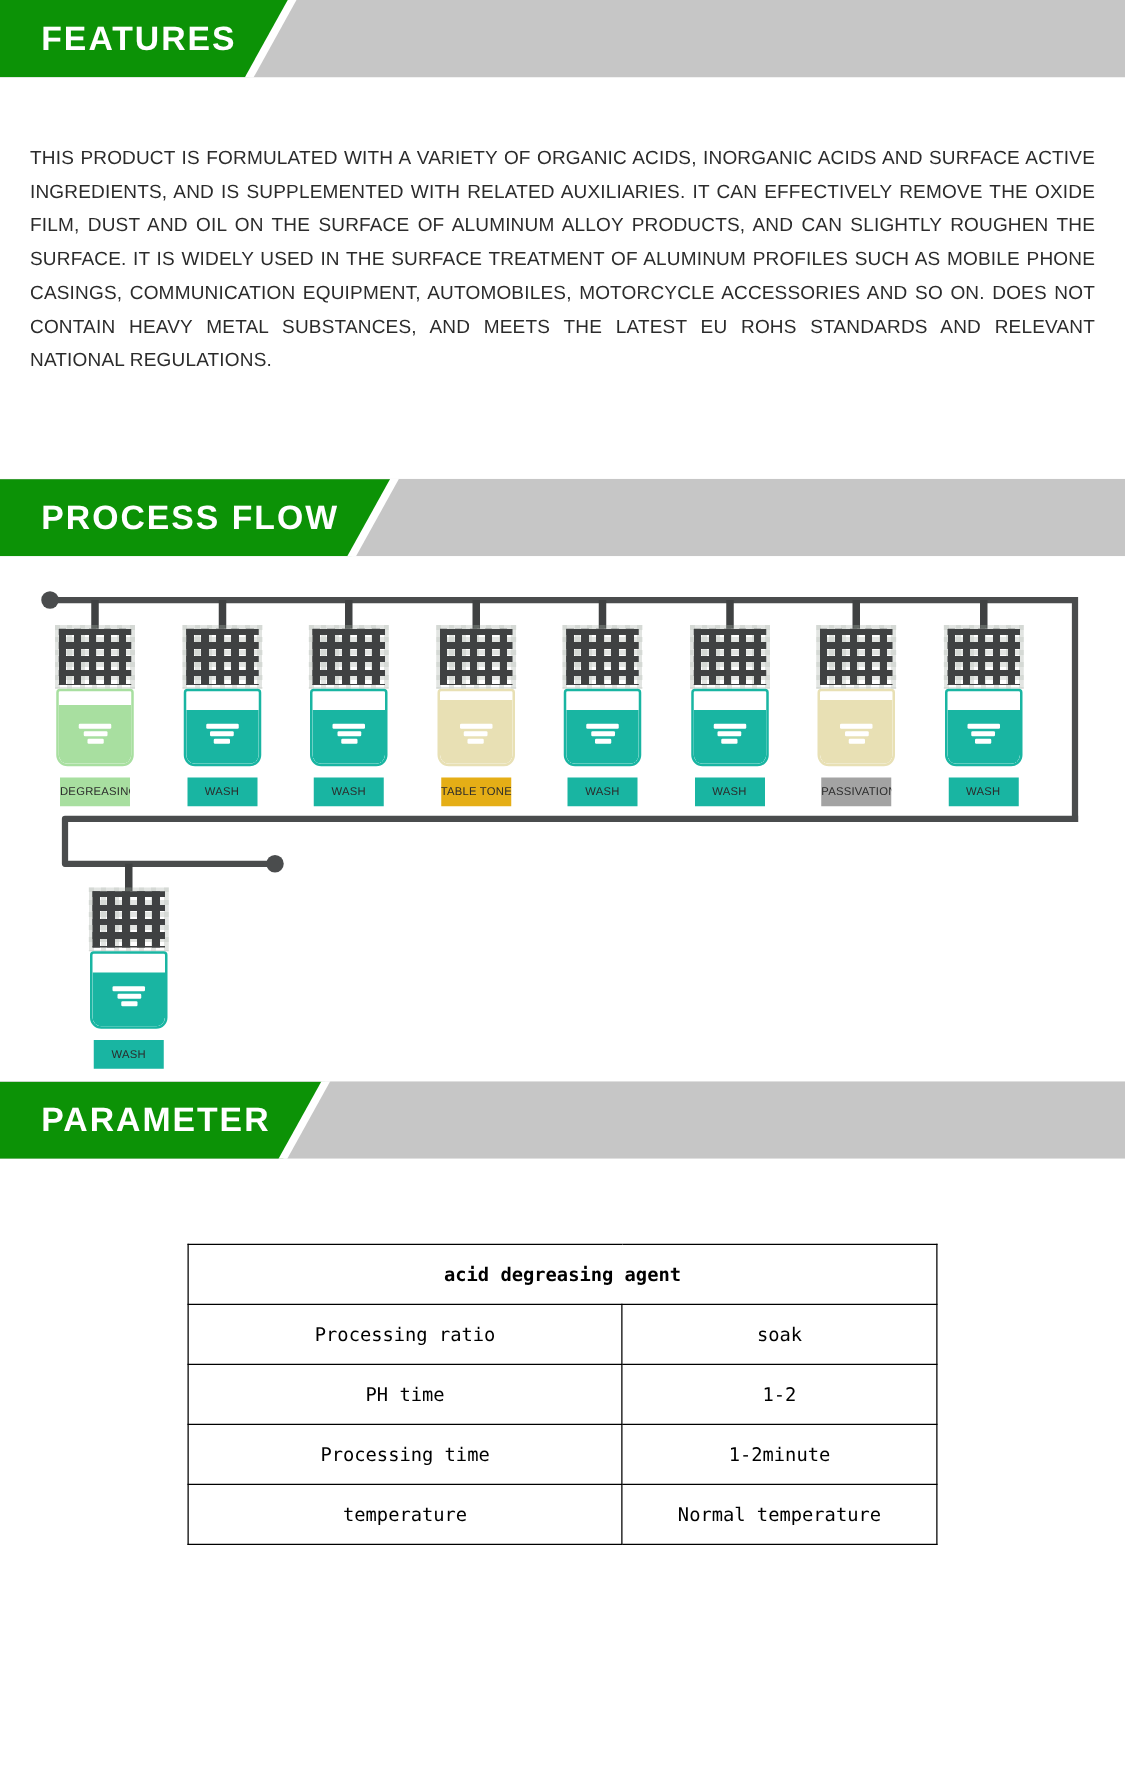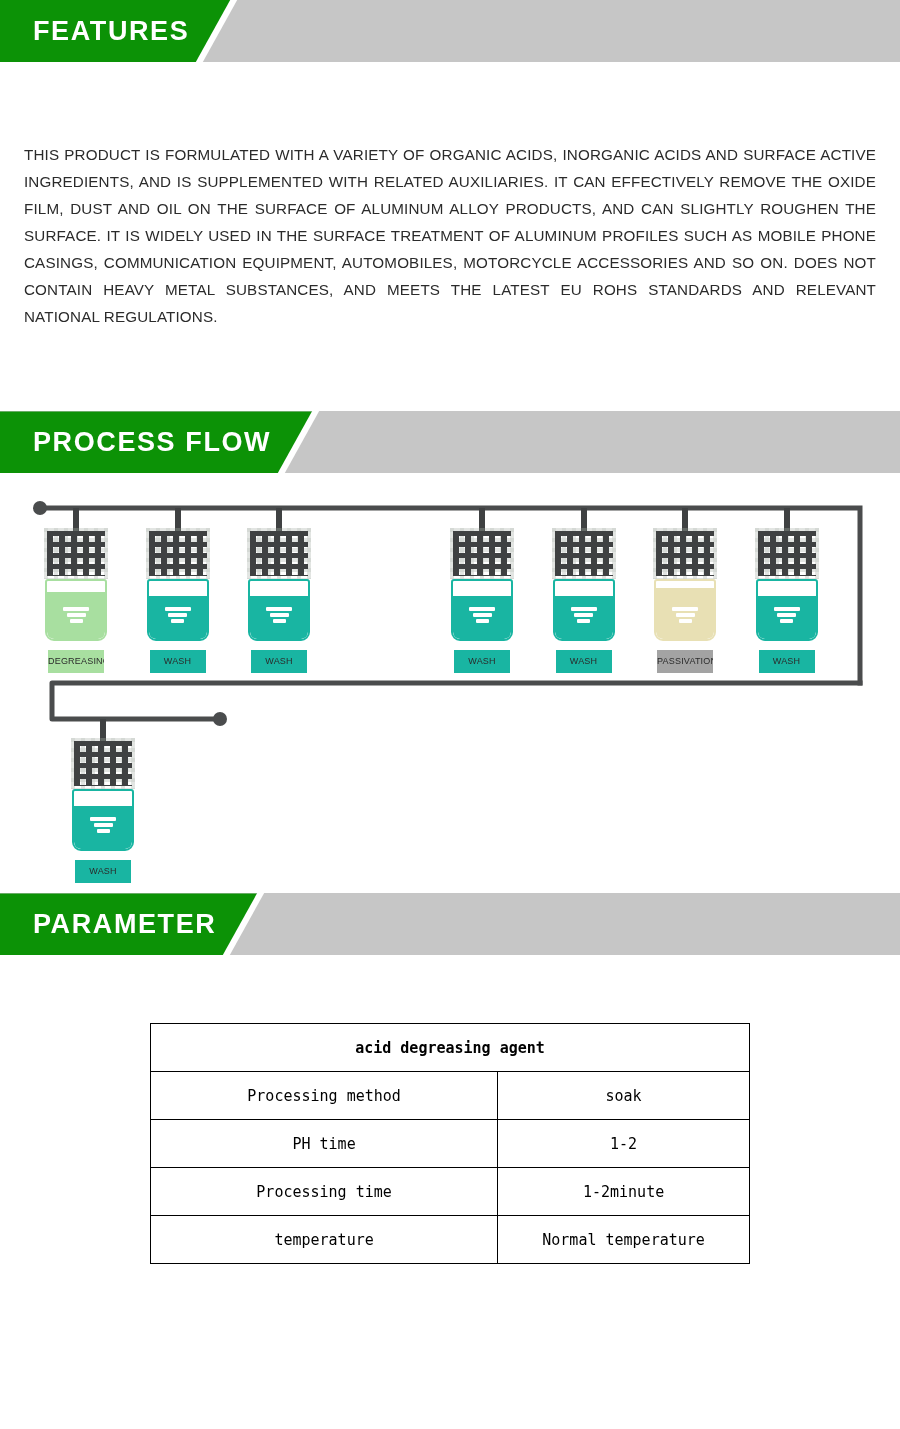--- a/index.html
+++ b/index.html
@@ -55,21 +55,21 @@
     letter-spacing: 1.6px;
     padding-left: 33px;
     padding-right: 44px;
     white-space: nowrap;
     line-height: 62px;
     text-align: right;
   }
 
   
   .features-body {
-    padding: 64px 24px 0 24px;
+    padding: 36px 24px 0 24px;
   }
   .features-text {
     font-size: 15.2px;
     line-height: 27px;
     color: #2b2b2b;
     text-align: justify;
     text-justify: inter-word;
     letter-spacing: 0.15px;
   }
 
@@ -276,20 +276,36 @@
         <div class="tank" style="border: 2px solid rgb(25, 181, 162);">
           <div class="tank-fill" style="background: rgb(25, 181, 162); height: 74%;"></div>
           <div class="tank-funnel">
             <span></span>
             <span></span>
             <span></span>
           </div>
         </div>
         <div class="tank-label" style="background: rgb(25, 181, 162);">WASH</div>
       </div>
+      <div class="tank-unit" style="left: 337.5px; top: 58px;">
+        <div class="hanger-rod" style="height: 23px; top: -23px;"></div>
+        <div class="basket">
+          <div class="basket-halo"></div>
+          <div class="basket-grid"></div>
+        </div>
+        <div class="tank" style="border: 2px solid rgb(232, 224, 180);">
+          <div class="tank-fill" style="background: rgb(232, 224, 180); height: 88%;"></div>
+          <div class="tank-funnel">
+            <span></span>
+            <span></span>
+            <span></span>
+          </div>
+        </div>
+        <div class="tank-label" style="background: rgb(229, 174, 22);">TABLE TONE</div>
+      </div>
       <div class="tank-unit" style="left: 439px; top: 58px;">
         <div class="hanger-rod" style="height: 23px; top: -23px;"></div>
         <div class="basket">
           <div class="basket-halo"></div>
           <div class="basket-grid"></div>
         </div>
         <div class="tank" style="border: 2px solid rgb(25, 181, 162);">
           <div class="tank-fill" style="background: rgb(25, 181, 162); height: 74%;"></div>
           <div class="tank-funnel">
             <span></span>
@@ -374,21 +390,21 @@
   <div class="banner-white-slash" id="param-slash" style="left: 240px;"></div>
 </div>
 
 <div class="param-body">
   <table class="param-table">
     <tbody id="param-tbody">
         <tr>
           <td class="param-head" colspan="2">acid degreasing agent</td>
         </tr>
         <tr>
-          <td class="param-key">Processing method</td>
+          <td class="param-key">Processing ratio</td>
           <td class="param-val">soak</td>
         </tr>
         <tr>
           <td class="param-key">PH time</td>
           <td class="param-val">1-2</td>
         </tr>
         <tr>
           <td class="param-key">Processing time</td>
           <td class="param-val">1-2minute</td>
         </tr>

